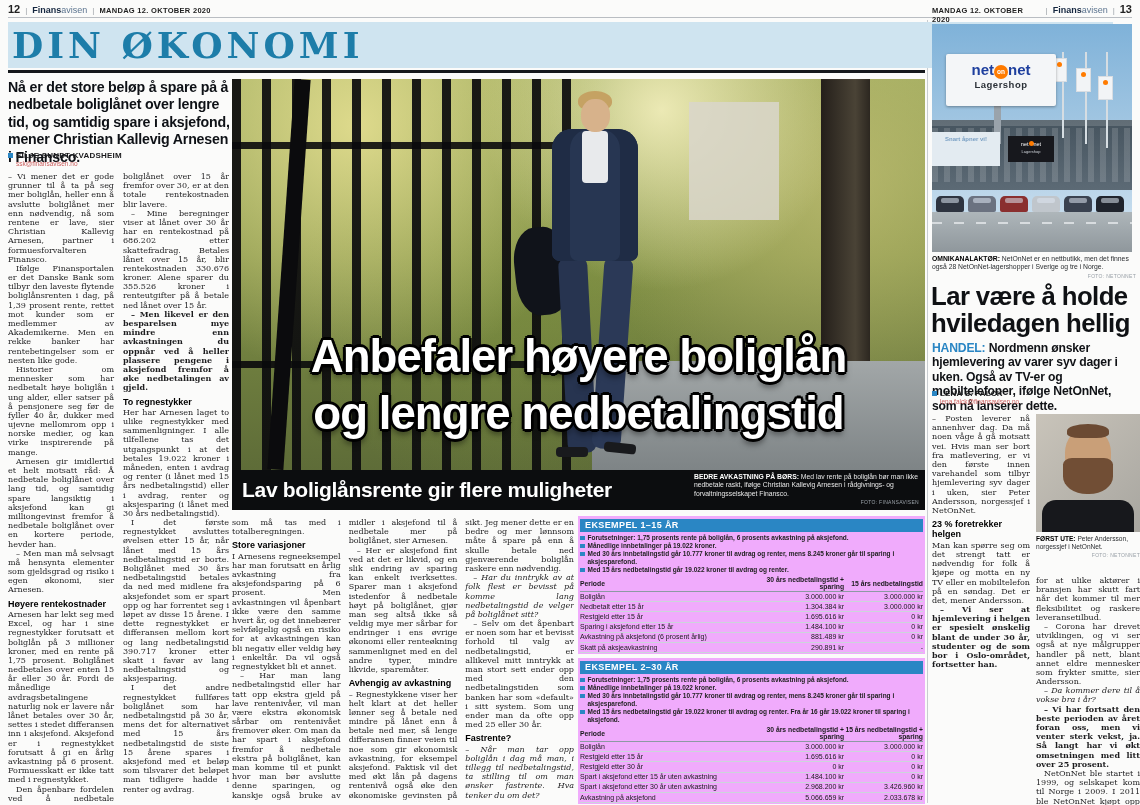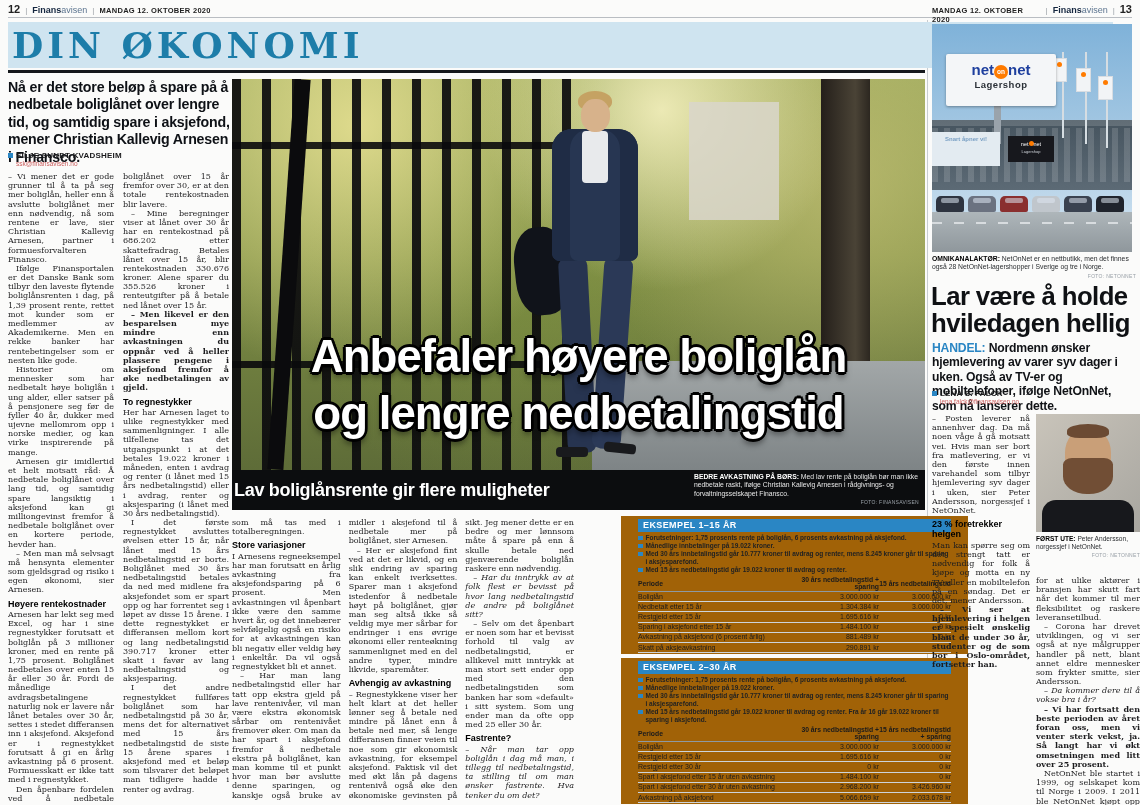--- a/index.html
+++ b/index.html
@@ -68,29 +68,29 @@
     border-radius:9px;transform:rotate(-3deg);}
   .man-leg2{position:absolute;left:366px;top:178px;width:29px;height:192px;background:#2b3957;
     border-radius:9px;transform:rotate(4deg);}
   .man-shoe{position:absolute;width:32px;height:10px;background:#191a1d;border-radius:4px;}
   .mainhead{position:absolute;left:6px;right:6px;top:248px;text-align:center;z-index:5;}
   .mainhead span{display:block;font-weight:900;font-size:47px;line-height:57px;color:#fff;
     letter-spacing:-1px;transform:scaleX(.97);
     text-shadow:3px 0 0 #000,-3px 0 0 #000,0 3px 0 #000,0 -3px 0 #000,
                 2px 2px 0 #000,-2px 2px 0 #000,2px -2px 0 #000,-2px -2px 0 #000,0 5px 7px rgba(0,0,0,.55);}
   .substrip{left:232px;top:470px;width:456px;height:40px;background:#0c0d0f;color:#fff;
-    font-weight:bold;font-size:18px;line-height:40px;padding-left:2px;box-sizing:border-box;
+    font-weight:bold;font-size:21px;line-height:40px;padding-left:10px;box-sizing:border-box;
     letter-spacing:-.3px;}
   .capbox{left:688px;top:470px;width:237px;height:40px;background:#0c0d0f;color:#e6e6e6;
     font-size:6.8px;line-height:8.4px;padding:3px 6px;box-sizing:border-box;}
   .capbox b{color:#fff;}
   .cap-credit{display:block;text-align:right;color:#9aa1a8;font-size:5px;letter-spacing:.3px;}
   
-  .fa-table{background:#a16207;padding:3px 17px;box-sizing:border-box;overflow:hidden;
-    font-family:"Liberation Sans",sans-serif;margin-left:43px;}
+  .fa-table{background:#f0abfc;padding:3px 2px;box-sizing:border-box;overflow:hidden;
+    font-family:"Liberation Sans",sans-serif;}
   .t-band{background:#2a86c4;color:#fff;font-weight:bold;font-size:9px;line-height:13px;
     padding:0 5px;letter-spacing:.4px;margin-bottom:2px;}
   .t-bullets div{font-size:6.5px;font-weight:bold;line-height:8px;color:#222;display:flex;}
   .sq{width:4.5px;height:4.5px;background:#2a86c4;margin:1.5px 3px 0 0;flex:none;}
   .fa-table table{width:100%;border-collapse:collapse;font-size:7px;margin-top:1px;}
   .fa-table th{font-size:6.8px;font-weight:bold;border-bottom:1px solid #8d99a3;padding:1px 0;}
   .fa-table td{padding:.5px 0;line-height:8.2px;border-bottom:.5px solid #ccd4db;}
   .fa-table th:first-child,.fa-table td:first-child{text-align:left;width:48%;}
   .fa-table th:nth-child(2),.fa-table td:nth-child(2){text-align:right;width:29%;}
   .fa-table th:nth-child(3),.fa-table td:nth-child(3){text-align:right;width:23%;}
@@ -231,21 +231,21 @@
 </div>
 
 <div class="abs copy cols3" style="left:232px;top:518px;width:342px;height:287px;">
     <p class="ni">som må tas med i totalberegningen.</p>
     <h4>Store variasjoner</h4>
     <p>I Arnesens regneeksempel har man forutsatt en årlig avkastning fra aksjefondsparing på 6 prosent. Men avkastningen vil åpenbart ikke være den samme hvert år, og det innebærer selvfølgelig også en risiko for at avkastningen kan bli negativ eller veldig høy i enkeltår. Da vil også regnestykket bli et annet.</p>
     <p>– Har man lang nedbetalingstid eller har tatt opp ekstra gjeld på lave rentenivåer, vil man være ekstra økonomisk sårbar om rentenivået fremover øker. Om man da har spart i aksjefond fremfor å nedbetale ekstra på boliglånet, kan man komme til et punkt hvor man bør avslutte denne sparingen, og kanskje også bruke av midler i aksjefond til å nedbetale mer på boliglånet, sier Arnesen.</p>
     <p>– Her er aksjefond fint ved at det er likvid, og en slik endring av sparing kan enkelt iverksettes. Sparer man i aksjefond istedenfor å nedbetale høyt på boliglånet, gjør man seg altså ikke så veldig mye mer sårbar for endringer i ens øvrige økonomi eller renteøkning sammenlignet med en del andre typer, mindre likvide, sparemåter.</p>
     <h4>Avhengig av avkastning</h4>
     <p>– Regnestykkene viser her helt klart at det heller lønner seg å betale ned mindre på lånet enn å betale ned mer, så lenge differansen finner veien til noe som gir økonomisk avkastning, for eksempel aksjefond. Faktisk vil det med økt lån på dagens rentenivå også øke den økonomiske gevinsten på sikt. Jeg mener dette er en bedre og mer lønnsom måte å spare på enn å skulle betale ned gjenværende boliglån raskere enn nødvendig.</p>
-    <p class="i">– Har du inntrykk av at folk flest er bevisst på hvor lang nedbetalingstid de andre på boliglånet sitt?</p>
+    <p class="i">– Har du inntrykk av at folk flest er bevisst på komme lang nedbetalingstid de velger på boliglånet sitt?</p>
     <p>– Selv om det åpenbart er noen som har et bevisst forhold til valg av nedbetalingstid, er allikevel mitt inntrykk at man stort sett ender opp med den nedbetalingstiden som banken har som «default» i sitt system. Som ung ender man da ofte opp med 25 eller 30 år.</p>
     <h4>Fastrente?</h4>
     <p class="i">– Når man tar opp boliglån i dag må man, i tillegg til nedbetalingstid, ta stilling til om man ønsker fastrente. Hva tenker du om det?</p>
   </div>
 
 <div class="abs fa-table" style="left:578px;top:516px;width:347px;height:138px;">
   <div class="t-band">EKSEMPEL 1–15 ÅR</div>
   <div class="t-bullets">
       <div>
         <span class="sq"></span>

